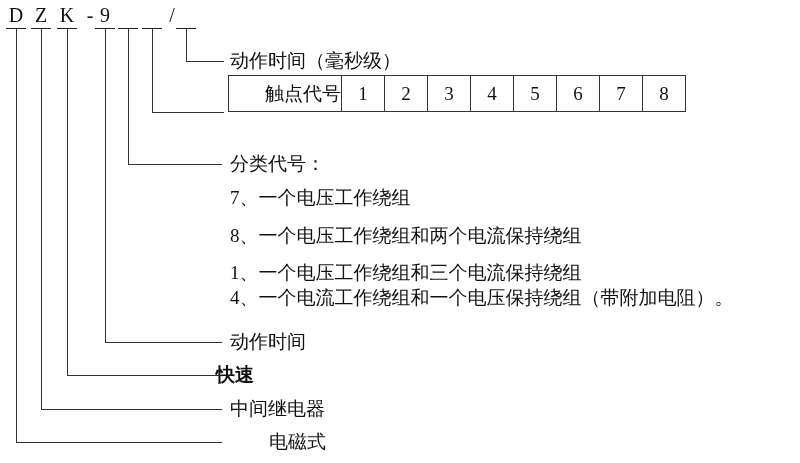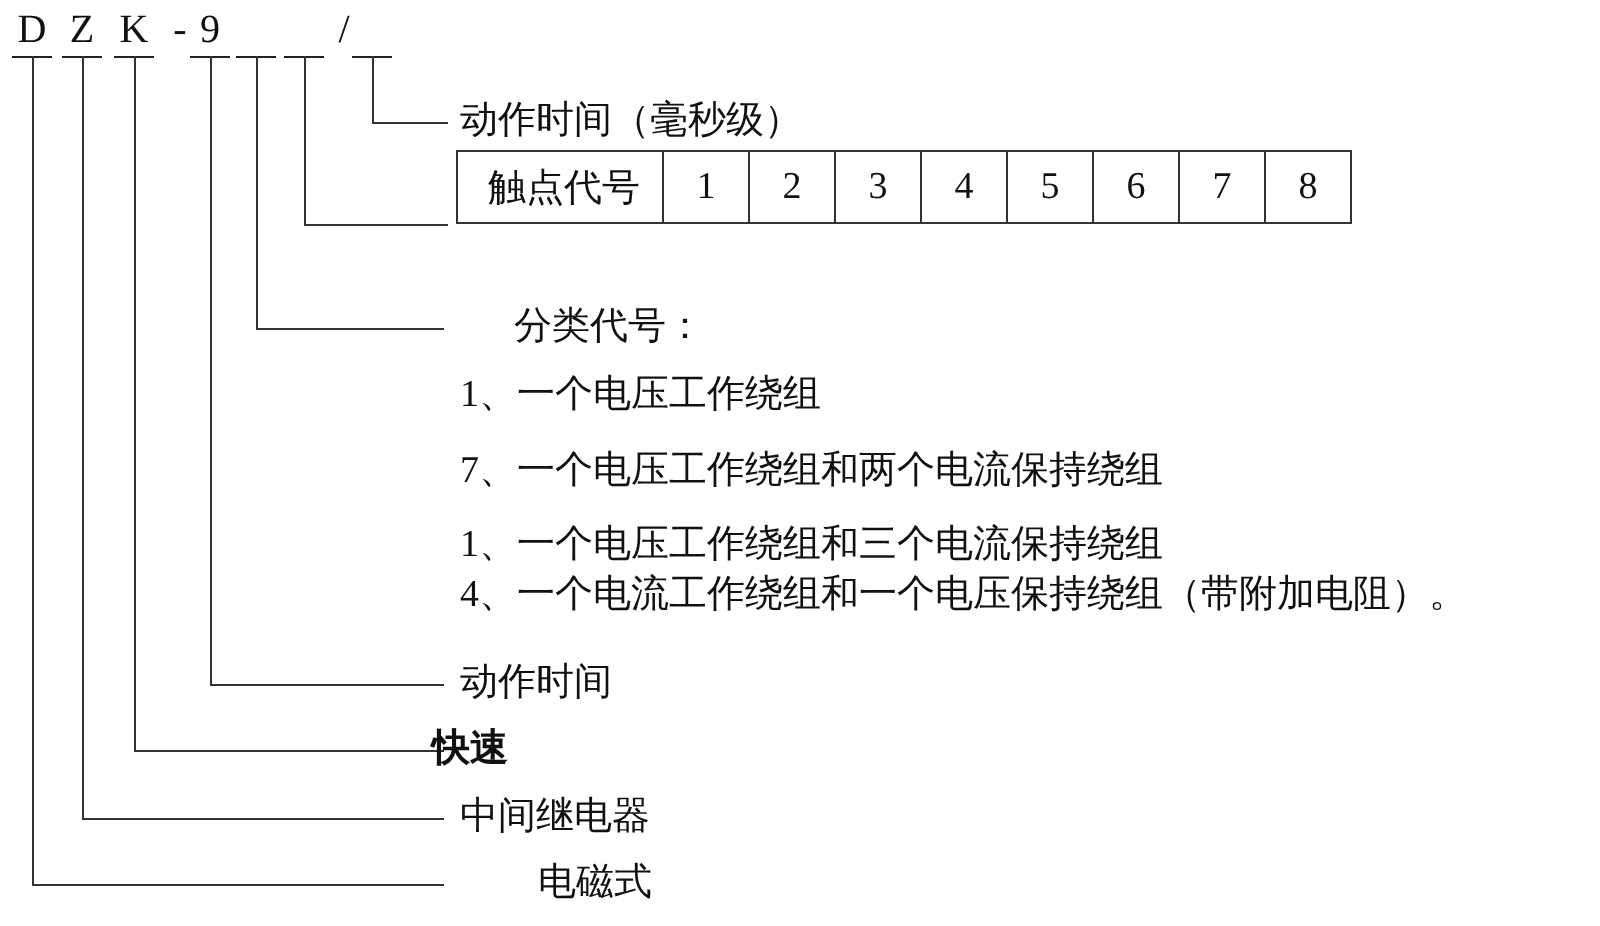--- a/index.html
+++ b/index.html
@@ -5,21 +5,21 @@
   html, body { margin:0; padding:0; background:#fff; }
   body { width:800px; height:463px; position:relative; overflow:hidden;
          font-family:"Liberation Serif","DejaVu Serif",serif; color:#111; }
   .code-letter { position:absolute; top:4px; font-size:20px; line-height:22px; text-align:center; width:20px; }
   .code-slot { position:absolute; top:28px; height:0; border-top:1.3px solid #222; }
   .vline { position:absolute; width:0; border-left:1.3px solid #333; }
   .hline { position:absolute; height:0; border-top:1.3px solid #333; }
   .label { position:absolute; font-size:19px; line-height:22px; white-space:nowrap;text-align:right; }
   table.tbl { position:absolute; left:228px; top:75px; border-collapse:collapse; }
   table.tbl td { border:1.3px solid #333; height:35px; font-size:19px; padding:0; text-align:center; }
-  table.tbl td.head { width:98px; text-align:center; padding-left:4px; }
+  table.tbl td.head { width:98px; text-align:right; padding-left:14px; }
   table.tbl td.cell { width:42px; }
 </style>
 </head>
 <body>
 
 <div>
   <span class="code-letter" style="left:6px;">D</span>
   <span class="code-letter" style="left:31px;">Z</span>
   <span class="code-letter" style="left:57px;">K</span>
   <span class="code-letter" style="left:80px;">-</span>
@@ -67,22 +67,22 @@
     <td class="cell">3</td>
     <td class="cell">4</td>
     <td class="cell">5</td>
     <td class="cell">6</td>
     <td class="cell">7</td>
     <td class="cell">8</td>
   </tr>
 </tbody>
   </table>
 
-<div class="label" style="left:230px;top:153px;margin-left:27px;">分类代号：</div>
-<div class="label" style="left:230px;top:187px;">1、一个电压工作绕组</div>
-<div class="label" style="left:230px;top:225px;">7、一个电压工作绕组和两个电流保持绕组</div>
+<div class="label" style="left:230px;top:153px;">分类代号：</div>
+<div class="label" style="left:230px;top:187px;">7、一个电压工作绕组</div>
+<div class="label" style="left:230px;top:225px;">8、一个电压工作绕组和两个电流保持绕组</div>
 <div class="label" style="left:230px;top:262px;">1、一个电压工作绕组和三个电流保持绕组</div>
 <div class="label" style="left:230px;top:287px;">4、一个电流工作绕组和一个电压保持绕组（带附加电阻）。</div>
 
 <div class="label" style="left:230px;top:331px;">动作时间</div>
 <div class="label" style="left:216px;top:364px;font-weight:bold;">快速</div>
 <div class="label" style="left:230px;top:398px;font-family:Liberation Serif, serif;">中间继电器</div>
 <div class="label" style="left:230px;top:431px;margin-left:39px;">电磁式</div>
 
 </body></html>

